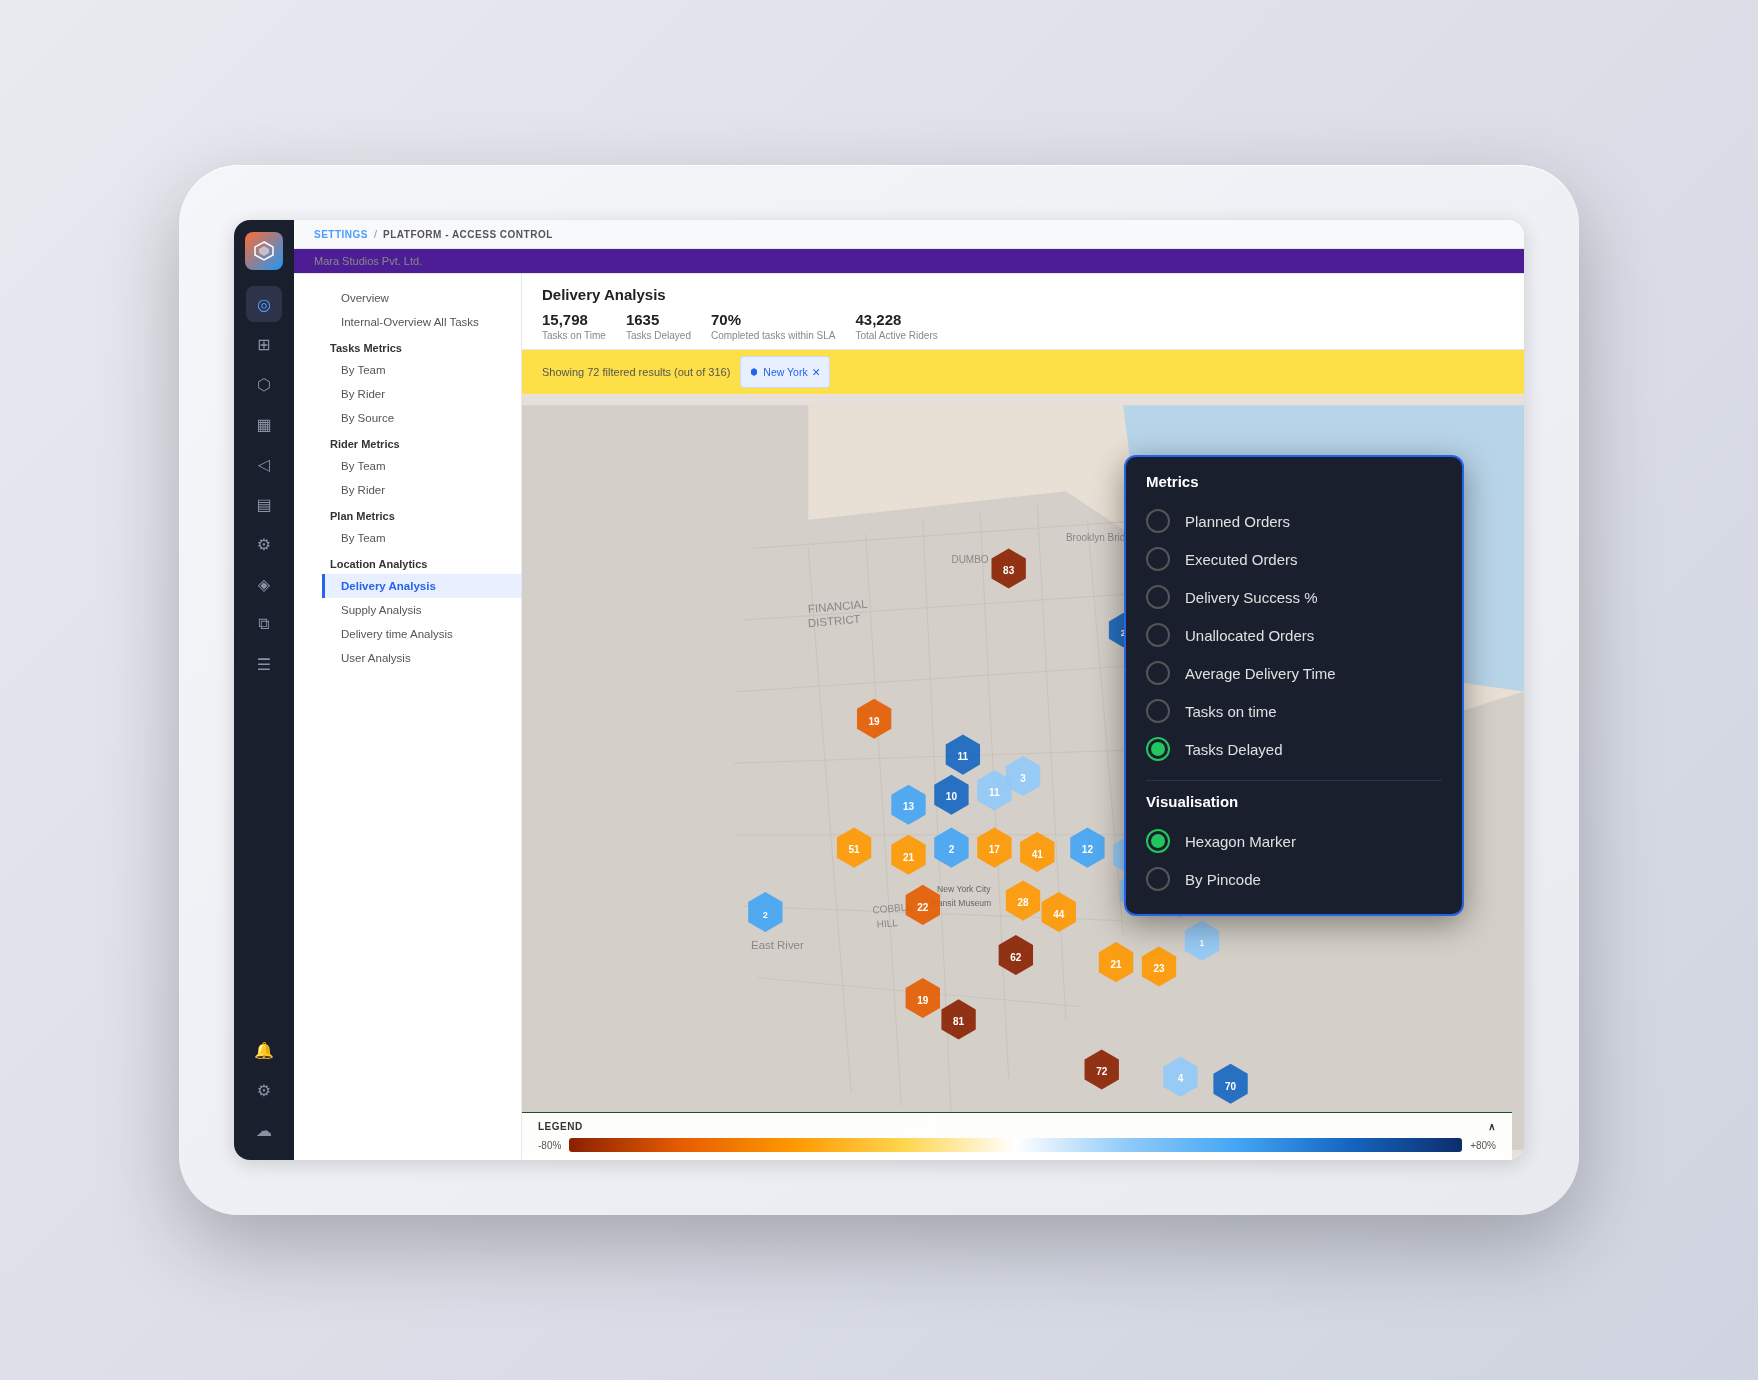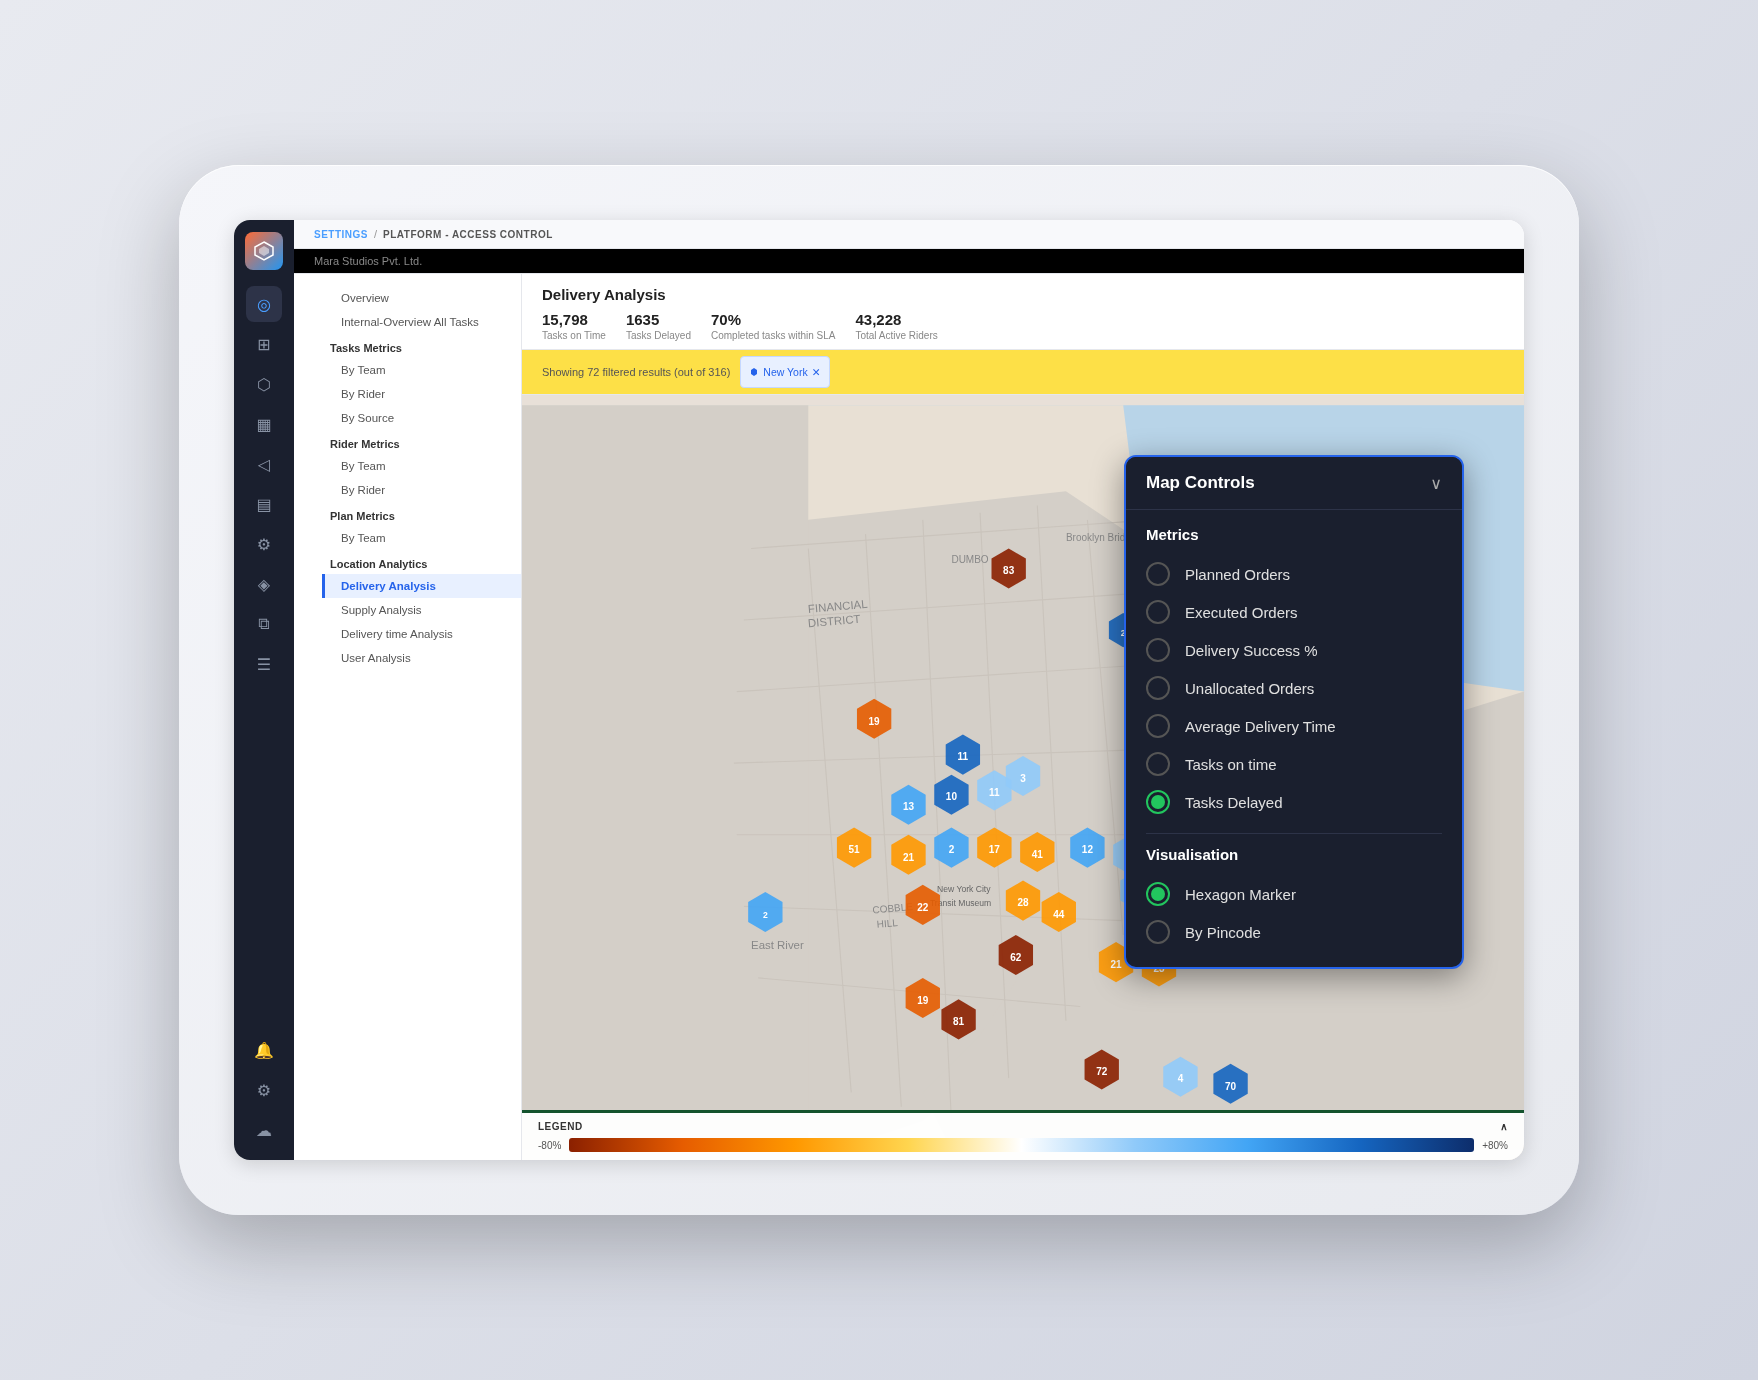--- a/index.html
+++ b/index.html
@@ -121,21 +121,21 @@
       text-transform: uppercase;
       font-weight: 600;
       font-size: 10px;
       letter-spacing: 0.5px;
     }
 
     .company-name {
       padding: 6px 20px;
       font-size: 11px;
       color: #888;
-      background: #000000;
+      background: #4c1d95;
       border-bottom: 1px solid #e5e7ec;
     }
 
     
     .content-area {
       display: flex;
       flex: 1;
       overflow: hidden;
       margin-left: 28px;
     }
@@ -245,23 +245,23 @@
     .map-svg {
       width: 100%;
       height: 100%;
     }
 
     
     .legend-panel {
       position: absolute;
       bottom: 0;
       left: 0;
-      right: 0;
+      right: 12px;
       background: rgba(255,255,255,0.95);
-      border-top: 3px solid #14532d;
+      border-top: 1px solid #14532d;
       padding: 8px 16px;
     }
 
     .legend-header {
       display: flex;
       justify-content: space-between;
       align-items: center;
       font-size: 10px;
       font-weight: 700;
       color: #333;
@@ -620,24 +620,20 @@
               </div>
               <div class="legend-gradient">
                 <span class="legend-label">-80%</span>
                 <div class="gradient-bar"></div>
                 <span class="legend-label">+80%</span>
               </div>
             </div>
 
             
             <div class="map-controls-panel">
-              <div class="controls-header">
-                <span class="controls-title">Map Controls</span>
-                <span class="controls-chevron">∨</span>
-              </div>
               <div class="controls-body">
 
                 <div class="section-label">Metrics</div>
 
                 <div class="metric-item">
                   <div class="radio-circle"></div>
                   <span class="metric-label">Planned Orders</span>
                 </div>
                 <div class="metric-item">
                   <div class="radio-circle"></div>

